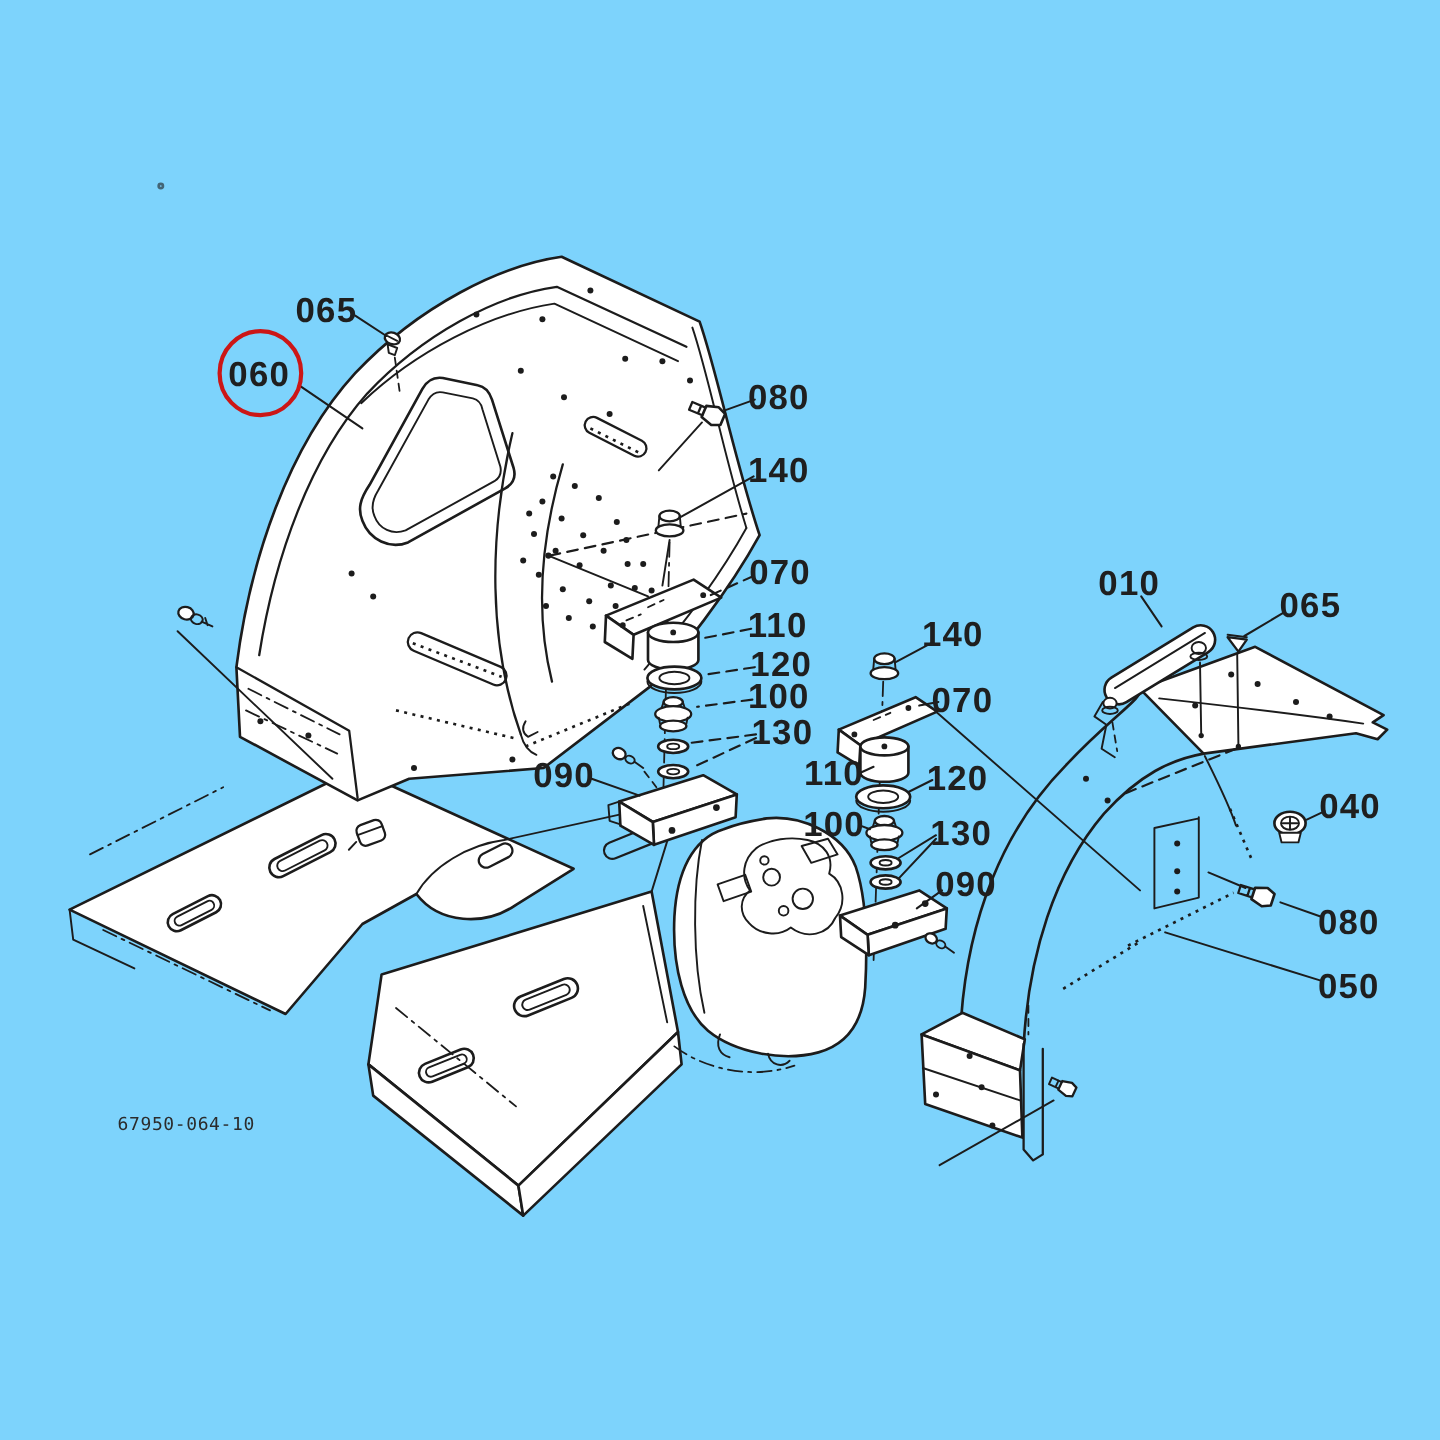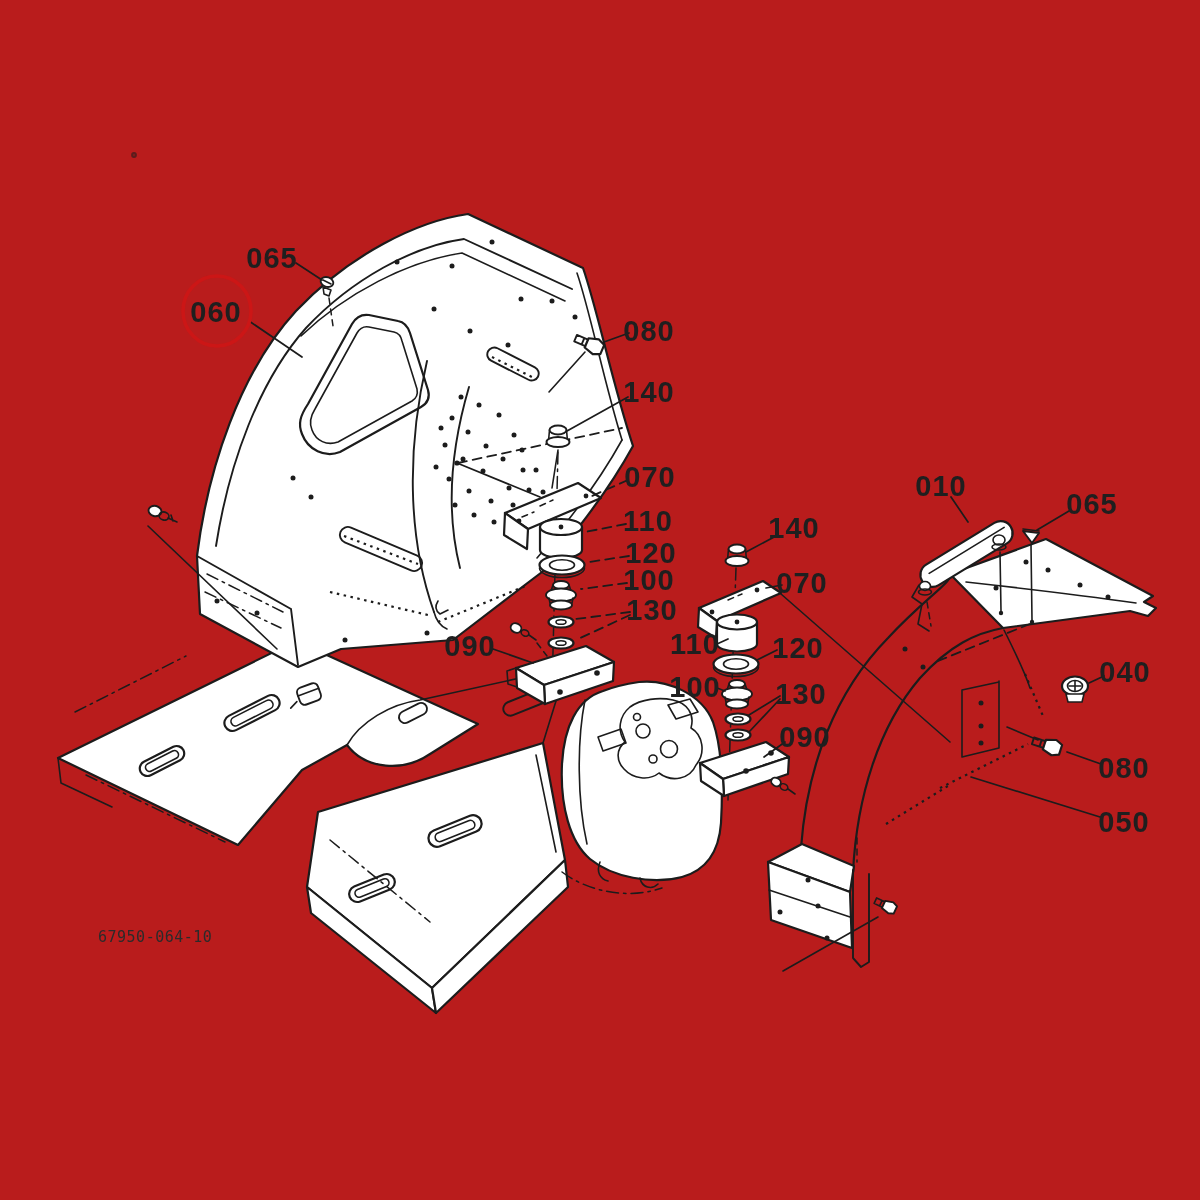--- a/index.html
+++ b/index.html
@@ -1,16 +1,16 @@
 <!DOCTYPE html>
 <html><head>
 <meta charset="utf-8">
 <style>
   html,body{margin:0;padding:0;background:#fff;}
-  .stage{position:relative;width:1200px;height:1200px;background:#b91c1c;overflow:hidden;
+  .stage{position:relative;width:1200px;height:1200px;background:#7dd3fc;overflow:hidden;
          font-family:"Liberation Sans",sans-serif;}
   svg{position:absolute;left:0;top:0;}
   svg *{stroke:#1c1c1c;fill:none;stroke-width:2.2;stroke-linecap:round;stroke-linejoin:round;}
   .fill{fill:#ffffff;}
   .dot{fill:#1c1c1c;stroke:none;}
   .thin{stroke-width:1.6;}
   .med{stroke-width:1.9;}
   .leader{stroke-width:1.7;}
   .dash{stroke-dasharray:9 6;stroke-width:1.8;}
   .sdash{stroke-dasharray:6 5;stroke-width:1.5;}

